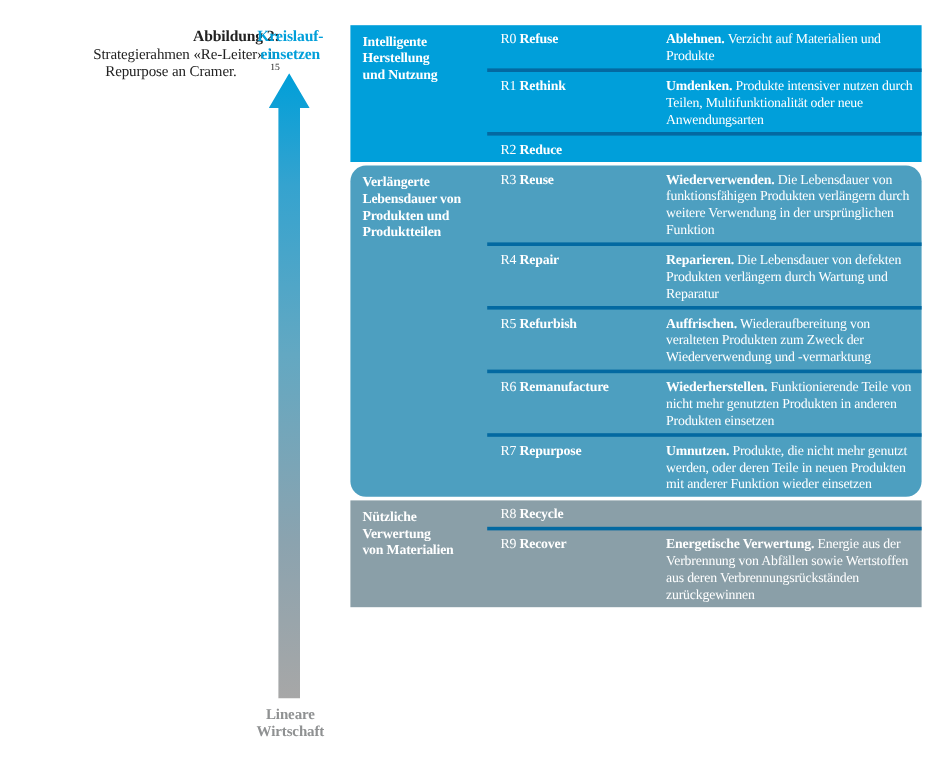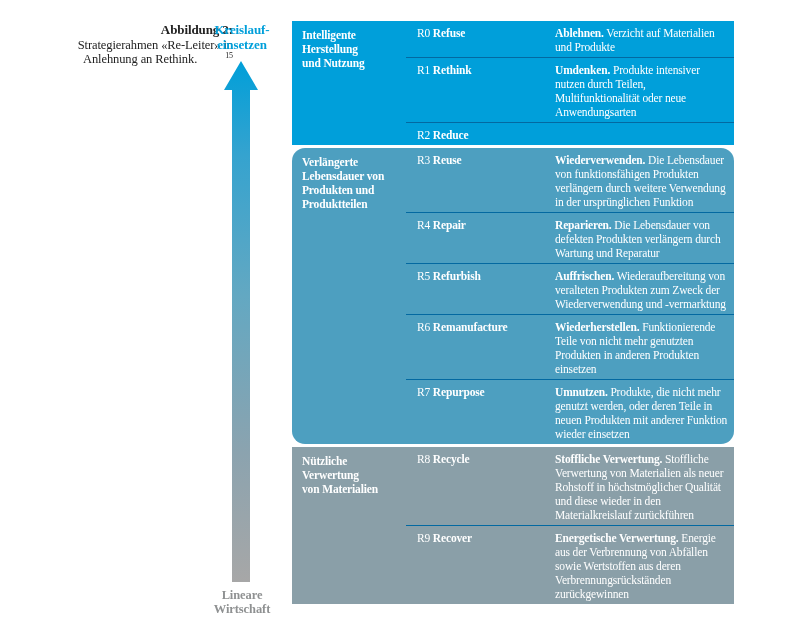--- a/index.html
+++ b/index.html
@@ -21,45 +21,45 @@
     white-space:pre-line;letter-spacing:-0.1px;
   }
   .axis-bottom{
     position:absolute;top:588px;left:199px;width:86px;text-align:center;
     font-weight:bold;font-size:12.5px;line-height:14px;color:#8f9192;
     white-space:pre-line;letter-spacing:-0.1px;
   }
   .arrow-wrap{position:absolute;left:223px;top:61px;width:36px;height:521px;}
   
   .table{
-    position:absolute;left:292px;top:21px;width:442px;
+    position:absolute;left:292px;top:21px;width:476px;
     display:flex;flex-direction:column;gap:3px;
     color:#fff;font-size:11.5px;line-height:14px;letter-spacing:-0.15px;
   }
   .group{display:flex;align-items:stretch;}
   .glabel{
     width:114px;box-sizing:border-box;flex:0 0 114px;
     padding:7px 6px 6px 10px;font-weight:bold;white-space:pre-line;
   }
   .rows{flex:1;display:flex;flex-direction:column;justify-content:space-between;}
   .row{display:flex;align-items:flex-start;padding:5px 0 3px 0;}
-  .row + .row{border-top:1px solid #0369a1;}
+  .row + .row{border-top:3px solid #0369a1;}
   .code{width:139px;flex:0 0 139px;box-sizing:border-box;padding-left:11px;}
   .desc{flex:1;padding:0 6px 0 10px;}
   b{font-weight:bold;}
 </style>
 </head>
 <body>
 
 <div class="canvas">
 
   <div class="caption">
     <div class="cap-title">Abbildung 2:</div>
     <div>Strategierahmen «Re-Leiter» in</div>
-    <div><span>Anlehnung an Rethink.</span><sup>15</sup></div>
+    <div><span>Repurpose an Cramer.</span><sup>15</sup></div>
   </div>
 
   <div class="axis-top">Kreislauf-
 einsetzen</div>
 
   <div class="arrow-wrap">
     <svg width="36" height="521" viewBox="0 0 36 521" xmlns="http://www.w3.org/2000/svg">
       <defs>
         <linearGradient id="ag" x1="0" y1="0" x2="0" y2="1">
           <stop offset="0" stop-color="#009fd9"></stop>
@@ -126,21 +126,20 @@
       </div>
     </section>
 
     <section class="group" style="background: rgb(138, 159, 168);">
       <div class="glabel">Nützliche
 Verwertung
 von Materialien</div>
       <div class="rows">
         <div class="row">
           <div class="code"><span>R8</span> <b>Recycle</b></div>
-          <div class="desc"><b>Stoffliche Verwertung.</b> <span>Stoffliche Verwertung von Materialien als neuer Rohstoff in höchstmöglicher Qualität und diese wieder in den Materialkreislauf zurückführen</span></div>
         </div>
         <div class="row">
           <div class="code"><span>R9</span> <b>Recover</b></div>
           <div class="desc"><b>Energetische Verwertung.</b> <span>Energie aus der Verbrennung von Abfällen sowie Wertstoffen aus deren Verbrennungsrückständen zurückgewinnen</span></div>
         </div>
       </div>
     </section>
 
   </div>
 </div>

